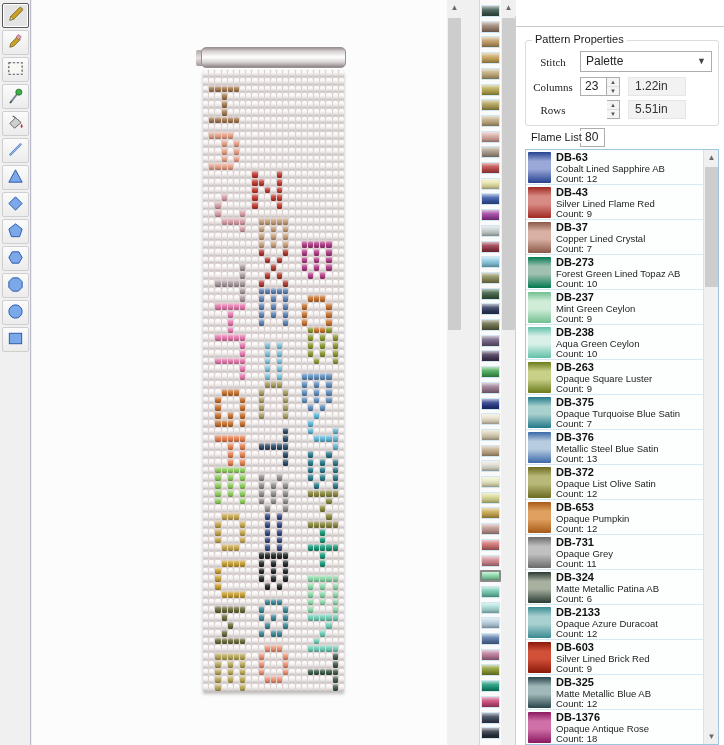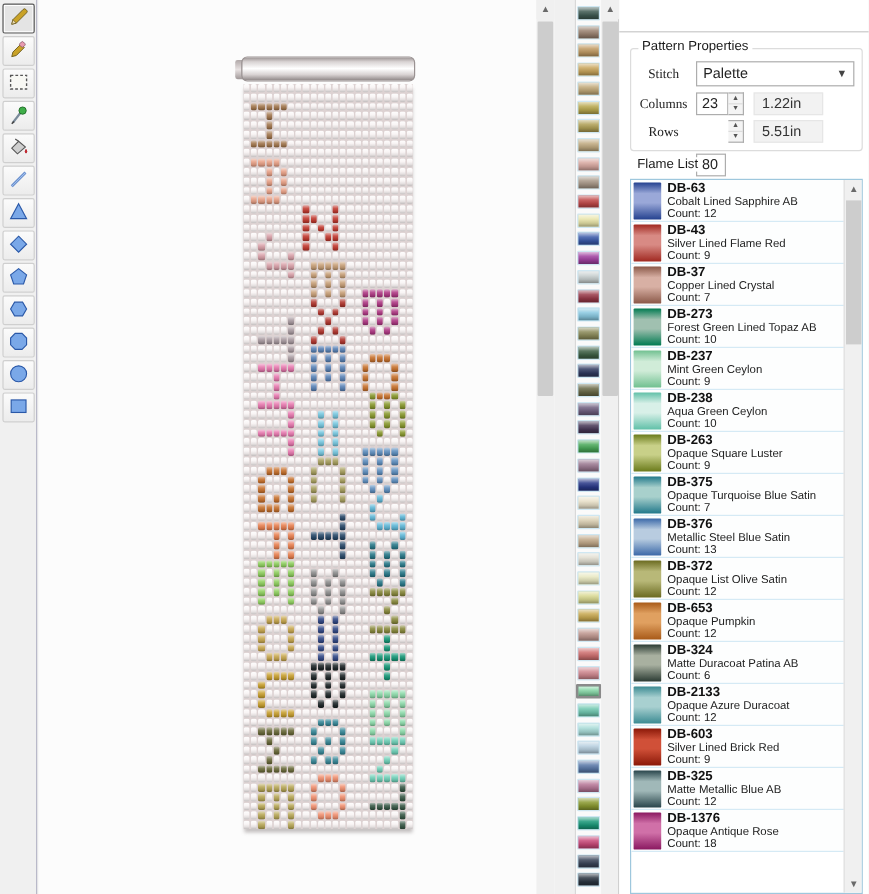--- a/index.html
+++ b/index.html
@@ -2153,23 +2153,29 @@
             <div class="bl-name">Opaque List Olive Satin</div>
             <div class="bl-count">Count: 12</div>
           </div>
           <div class="bl-item" style="width: 178px;">
             <div class="bl-swatch" style="background: linear-gradient(rgb(168, 90, 24) 0%, rgb(224, 160, 96) 30%, rgb(224, 160, 96) 55%, rgb(168, 90, 24) 100%);"></div>
             <div class="bl-code">DB-653</div>
             <div class="bl-name">Opaque Pumpkin</div>
             <div class="bl-count">Count: 12</div>
           </div>
           <div class="bl-item" style="width: 178px;">
+            <div class="bl-swatch" style="background: linear-gradient(rgb(106, 106, 106) 0%, rgb(192, 192, 192) 30%, rgb(192, 192, 192) 55%, rgb(106, 106, 106) 100%);"></div>
+            <div class="bl-code">DB-731</div>
+            <div class="bl-name">Opaque Grey</div>
+            <div class="bl-count">Count: 11</div>
+          </div>
+          <div class="bl-item" style="width: 178px;">
             <div class="bl-swatch" style="background: linear-gradient(rgb(42, 58, 50) 0%, rgb(168, 176, 160) 30%, rgb(168, 176, 160) 55%, rgb(42, 58, 50) 100%);"></div>
             <div class="bl-code">DB-324</div>
-            <div class="bl-name">Matte Duracoat Patina AB</div>
+            <div class="bl-name">Matte Metallic Patina AB</div>
             <div class="bl-count">Count: 6</div>
           </div>
           <div class="bl-item" style="width: 178px;">
             <div class="bl-swatch" style="background: linear-gradient(rgb(58, 138, 146) 0%, rgb(168, 208, 208) 30%, rgb(168, 208, 208) 55%, rgb(58, 138, 146) 100%);"></div>
             <div class="bl-code">DB-2133</div>
             <div class="bl-name">Opaque Azure Duracoat</div>
             <div class="bl-count">Count: 12</div>
           </div>
           <div class="bl-item" style="width: 178px;">
             <div class="bl-swatch" style="background: linear-gradient(rgb(138, 24, 8) 0%, rgb(208, 80, 56) 30%, rgb(208, 80, 56) 55%, rgb(138, 24, 8) 100%);"></div>

